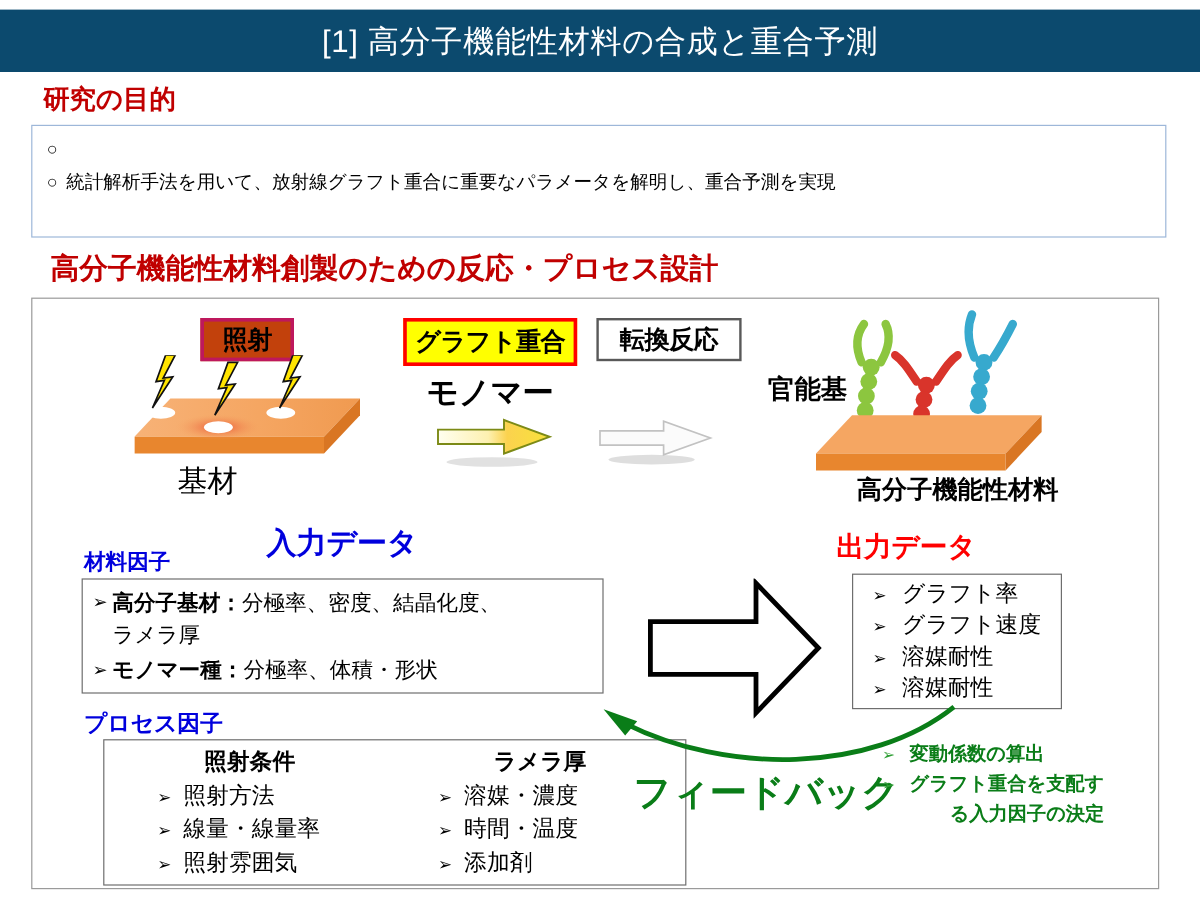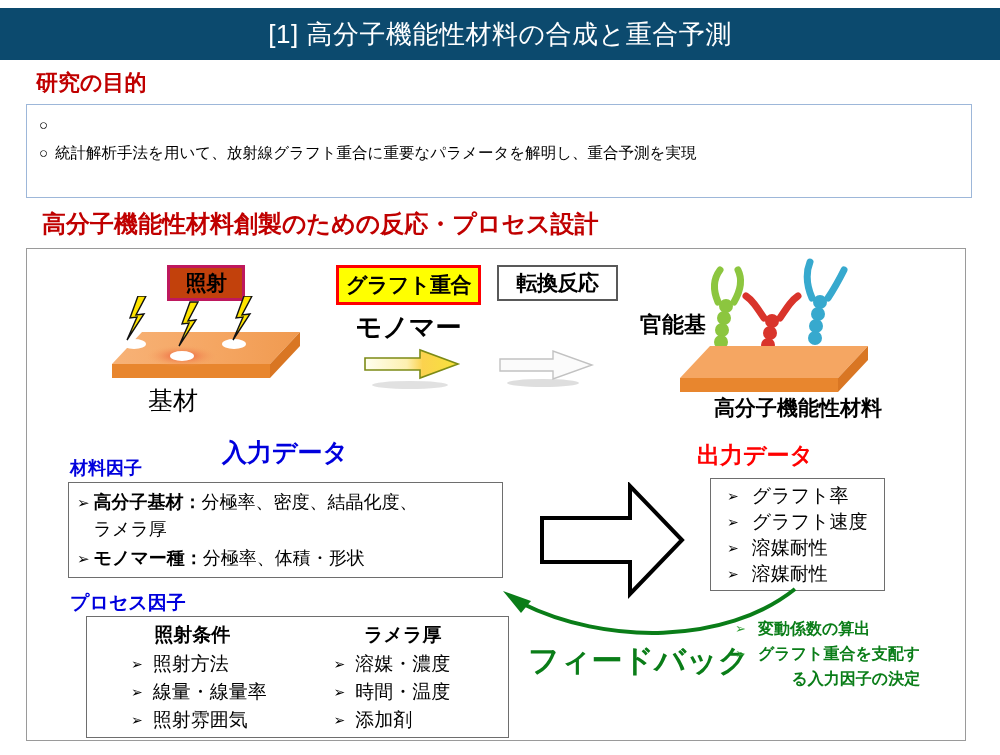--- a/index.html
+++ b/index.html
@@ -126,21 +126,21 @@
     padding:6px 6px 0 8px;
   }
   .mat-row{ display:flex; align-items:flex-start; margin-bottom:2px; }
   .mat-arrow{ font-size:15px; line-height:27px; margin-right:4px; color:#000; }
   .mat-text{ font-size:18px; line-height:27px; color:#000; }
   .mat-text b{ font-weight:bold; }
   .mat-text .cont{ display:block; }
 
   
   #process-box{
-    position:absolute; left:86px; top:616px; width:423px; height:122px;
+    position:absolute; left:86px; top:616px; width:486px; height:122px;
     border:1px solid #6E6E6E; background:#fff;
     display:flex;
     justify-content:space-between;
   }
   .proc-col{ flex:1; padding:5px 0 0 0; }
   .proc-title{
     text-align:center; font-size:19px; font-weight:bold; color:#000;
     margin-bottom:2px;
   }
   .proc-item{ display:flex; align-items:center; padding-left:44px; }

